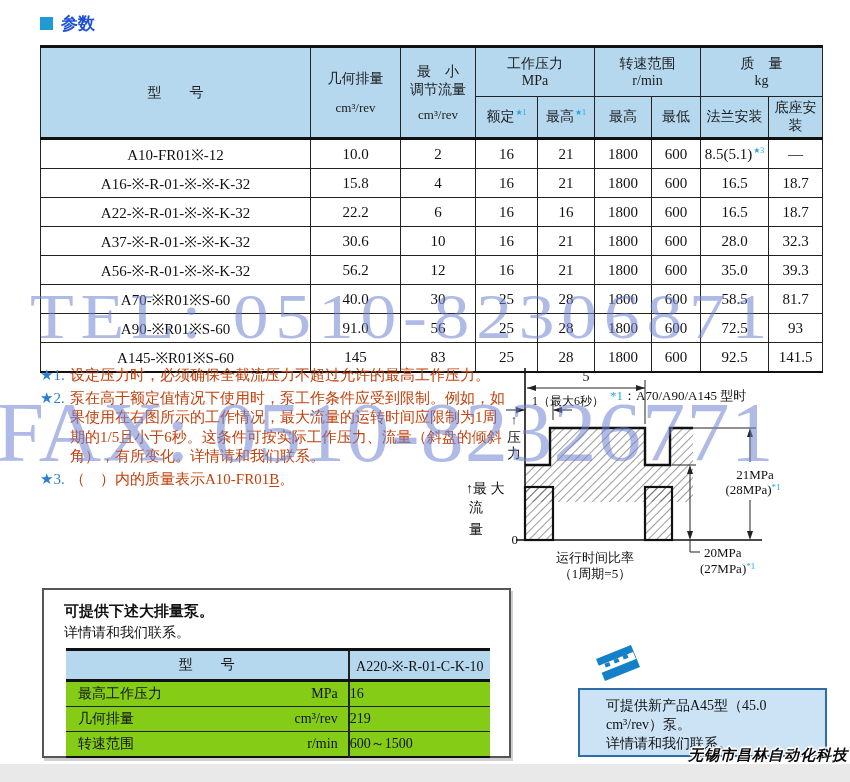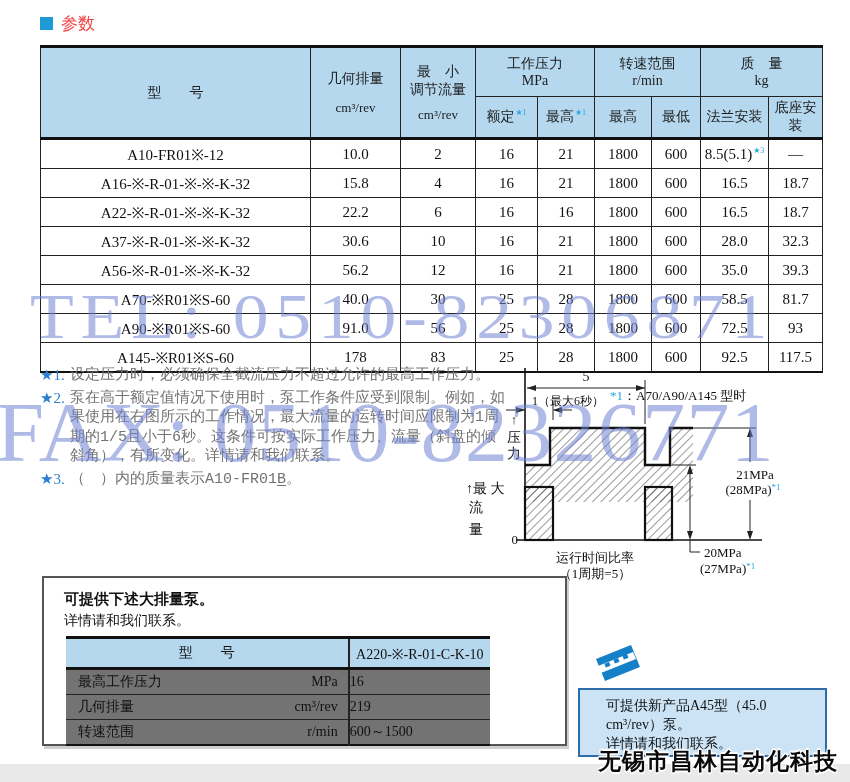--- a/index.html
+++ b/index.html
@@ -2,70 +2,70 @@
 <html><head>
 <meta charset="utf-8">
 <style>
   html,body{margin:0;padding:0;background:#fff;}
   #page{position:relative;width:850px;height:782px;background:#ffffff;overflow:hidden;
         font-family:"Liberation Serif","DejaVu Serif",serif;color:#111;}
   
   .sec-title{position:absolute;left:40px;top:12px;display:flex;align-items:center;gap:8px;
              font-family:"Liberation Sans","DejaVu Sans",sans-serif;}
   .sec-sq{width:13px;height:13px;background:#1e9ad4;}
-  .sec-txt{font-size:17px;font-weight:normal;color:#ef4444;}
+  .sec-txt{font-size:17px;font-weight:bold;color:#1d4ed8;}
   
   .main-table{position:absolute;left:40px;top:45px;width:782px;border-collapse:collapse;table-layout:fixed;
               border-top:3px solid #111;border-bottom:2px solid #111;}
   .main-table th,.main-table td{border:1px solid #222;padding:0;text-align:center;vertical-align:middle;}
   .main-table th{background:#b5d8ef;font-weight:normal;font-size:14px;color:#1c1c1c;}
   .main-table tr.h1 th{height:48px;}
   .main-table tr.h2 th{height:40px;border-bottom:3px solid #111;}
   .main-table tr.h1 th[rowspan]{border-bottom:3px solid #111;height:88px;}
   .main-table td{height:28px;font-size:15px;background:#fff;}
   .main-table .unit{font-size:13px;}
   .gap-b{margin-bottom:12px;}
   .gap-t{margin-top:8px;}
   sup.cy{color:#27a7e0;font-size:8px;margin-left:1px;}
   
   .notes{position:absolute;left:40px;top:366px;width:468px;font-size:15px;line-height:19.5px;}
   .note{display:flex;margin-bottom:3px;}
   .nlab{width:30px;flex:0 0 30px;color:#2b7fd0;}
-  .ntext{flex:1;color:#737373;font-family:Liberation Mono, monospace;}
+  .ntext{flex:1;color:#c2410c;}
   .ntext u{text-underline-offset:2px;}
   
   .diagram{position:absolute;left:460px;top:362px;}
   .dtext{font-family:"Liberation Serif","DejaVu Serif",serif;fill:#111;}
   
   .wm{position:absolute;white-space:nowrap;color:rgba(110,130,210,0.55);
       font-family:"Liberation Serif","DejaVu Serif",serif;pointer-events:none;z-index:40;}
   .wm-tel{left:30px;top:280px;font-size:64px;letter-spacing:6px;transform:scaleX(1.12);transform-origin:left top;}
   .wm-fax{left:-4px;top:384px;font-size:84px;letter-spacing:1px;transform:scaleX(1.03);transform-origin:left top;}
   
-  .bigbox{position:absolute;left:42px;top:576px;width:525px;height:170px;border:2px solid #555;
+  .bigbox{position:absolute;left:42px;top:588px;width:469px;height:170px;border:2px solid #555;
           box-sizing:border-box;background:#fff;box-shadow:2px 3px 0 #cfcfcf;}
   .bigbox .bb-title{position:absolute;left:20px;top:12px;font-size:15px;font-weight:bold;
                     font-family:"Liberation Sans","DejaVu Sans",sans-serif;}
   .bigbox .bb-sub{position:absolute;left:20px;top:34px;font-size:14px;}
   .sub-table{position:absolute;left:22px;top:58px;width:424px;border-collapse:collapse;table-layout:fixed;
              border-top:3px solid #111;border-bottom:2px solid #111;}
   .sub-table th,.sub-table td{padding:0;font-weight:normal;font-size:14px;border-bottom:1px solid #222;}
   .sub-table thead th{background:#b5d8ef;height:28px;border-bottom:3px solid #111;text-align:center;}
-  .sub-table td{height:24px;background:#737373;}
+  .sub-table td{height:24px;background:#84cc16;}
   .sub-table td.lbl{text-align:left;padding-left:12px;width:140px;}
   .sub-table td.unit{text-align:right;padding-right:10px;width:85px;}
   .sub-table td.val,.sub-table th.val{border-left:2px solid #222;}
   
   .offerbox{position:absolute;left:578px;top:688px;width:249px;height:69px;box-sizing:border-box;
             background:#cbe3f5;border:2px solid #2d6da8;padding:6px 26px;font-size:14px;line-height:19px;}
   .brand-logo{position:absolute;left:593px;top:642px;}
   
-  .company{position:absolute;right:12px;top:746px;z-index:45;font-size:23px;font-weight:bold;color:#0a0a0a;
+  .company{position:absolute;right:2px;top:746px;z-index:45;font-size:15px;font-weight:bold;color:#0a0a0a;
            font-family:"Liberation Sans","DejaVu Sans",sans-serif;letter-spacing:1px;
-           text-shadow:-1px -1px 0 #fff,1px -1px 0 #fff,-1px 1px 0 #fff,1px 1px 0 #fff,0 2px 1px #fff,0 -2px 1px #fff;}
+           text-shadow:-1px -1px 0 #fff,1px -1px 0 #fff,-1px 1px 0 #fff,1px 1px 0 #fff,0 2px 1px #fff,0 -2px 1px #fff;font-style:italic;}
   .bottom-strip{position:absolute;left:0;top:764px;width:850px;height:18px;background:#e9e9e9;z-index:1;}
 </style>
 </head>
 <body>
 
 <div id="page">
 
   <div class="bottom-strip"></div>
 
   <div class="sec-title">
@@ -194,28 +194,28 @@
           <td>56</td>
           <td>25</td>
           <td>28</td>
           <td>1800</td>
           <td>600</td>
           <td>72.5</td>
           <td>93</td>
         </tr>
         <tr>
           <td>A145-※R01※S-60</td>
-          <td>178</td>
+          <td>145</td>
           <td>83</td>
           <td>25</td>
           <td>28</td>
           <td>1800</td>
           <td>600</td>
           <td>92.5</td>
-          <td>117.5</td>
+          <td>141.5</td>
         </tr>
       </tbody>
   </table>
 
   <div class="notes">
       <div class="note">
         <span class="nlab">★1.</span>
         <span class="ntext">设定压力时，必须确保全截流压力不超过允许的最高工作压力。</span>
       </div>
       <div class="note">

